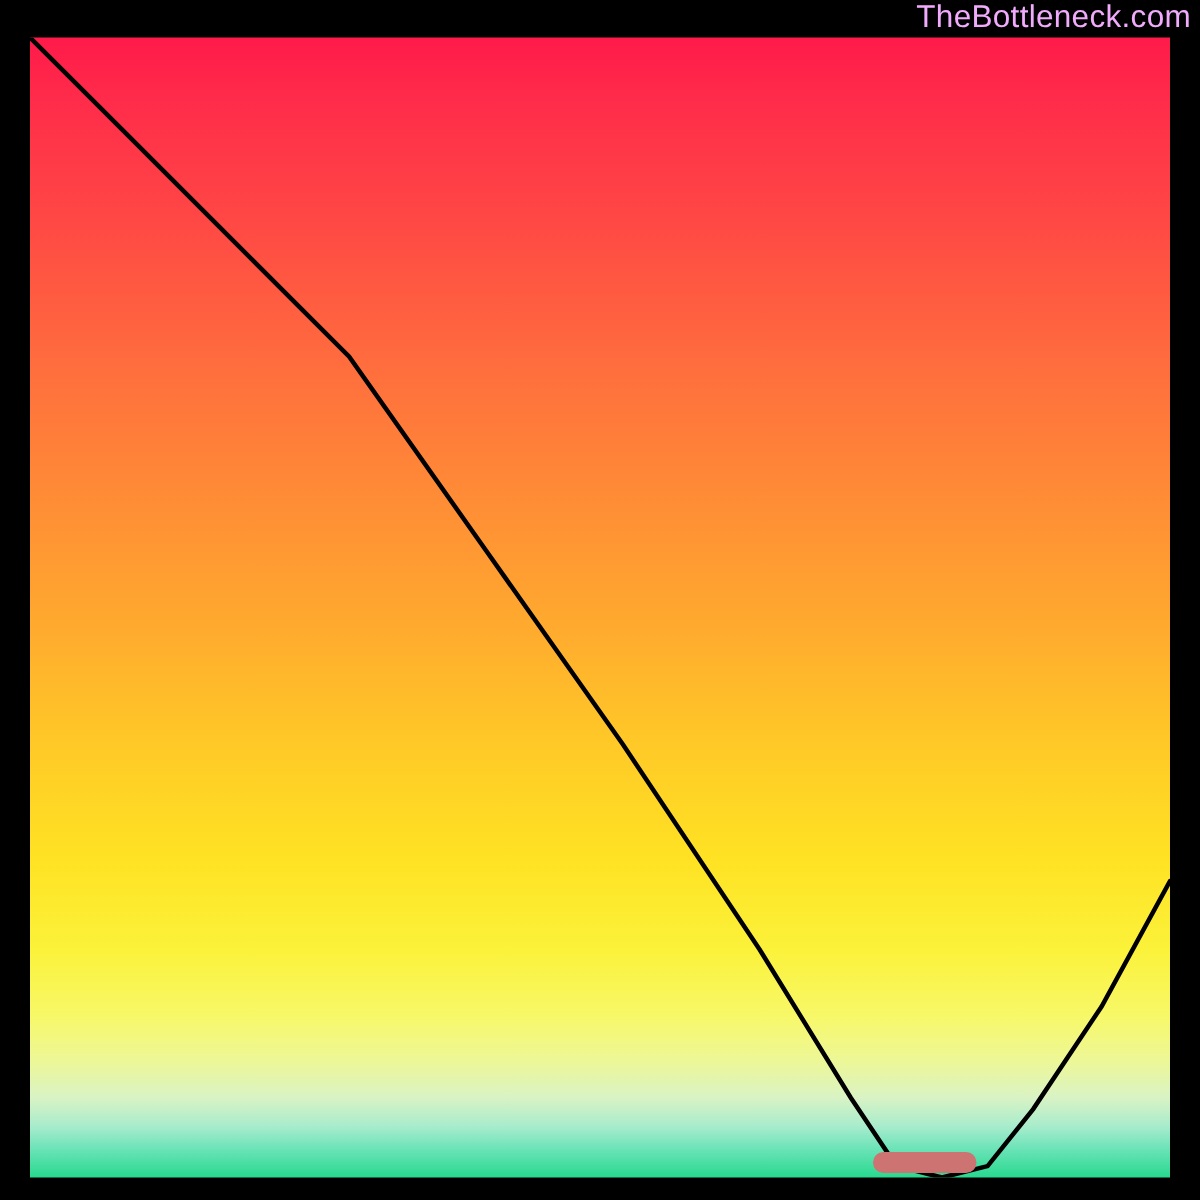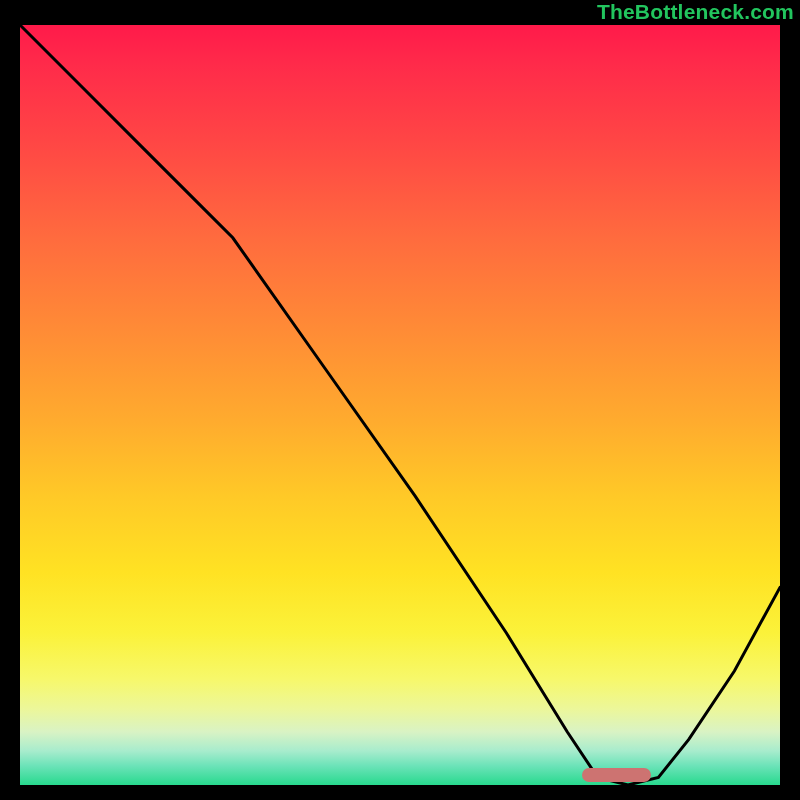--- a/index.html
+++ b/index.html
@@ -8,23 +8,23 @@
     height: 800px;
     background: #000;
     font-family: Arial, Helvetica, sans-serif;
     position: relative;
     overflow: hidden;
   }
   .attribution {
     position: absolute;
     top: 0;
     right: 6px;
-    color: #22c55e;
+    color: #f0abfc;
     font-size: 21px;
-    font-weight: 700;
+    font-weight: 400;
     letter-spacing: 0.2px;
   }
   .plot-area {
     position: absolute;
     left: 20px;
     top: 25px;
     width: 760px;
     height: 760px;
   }
   .gradient-bg {

